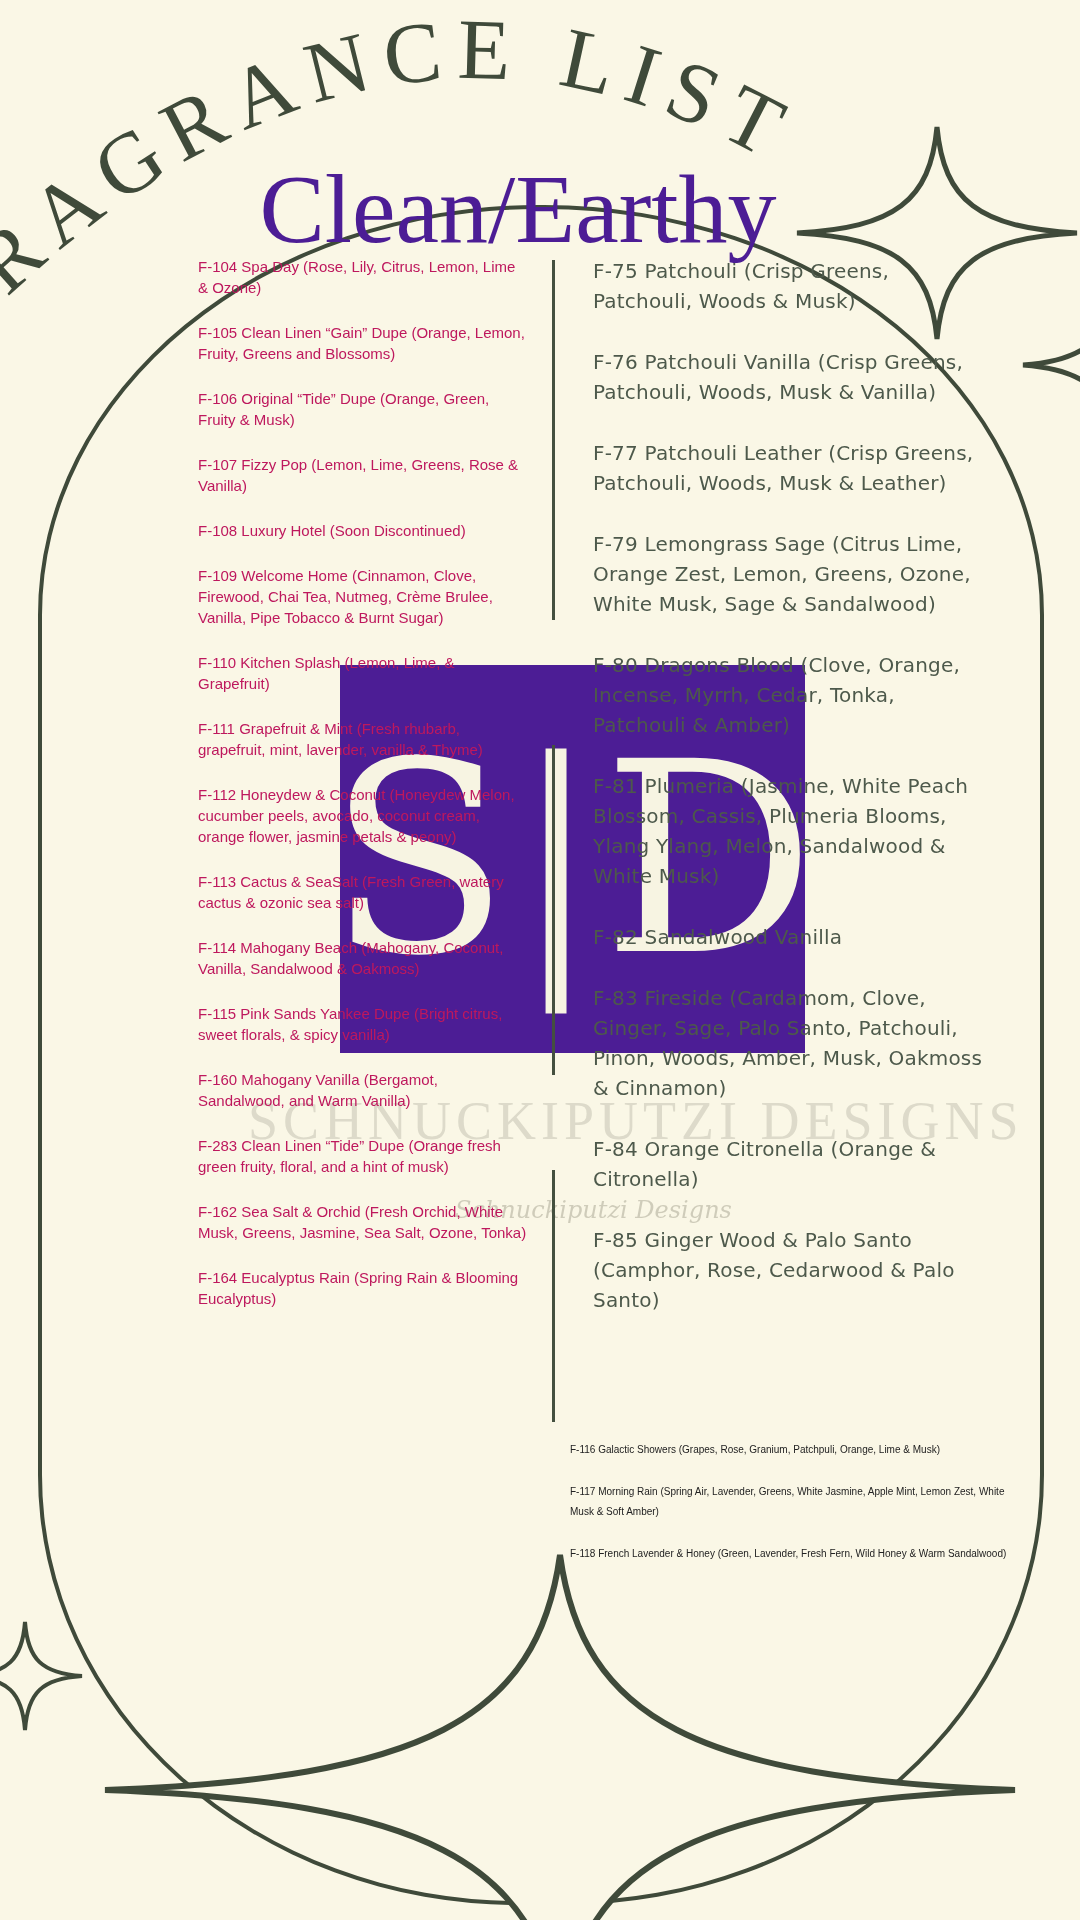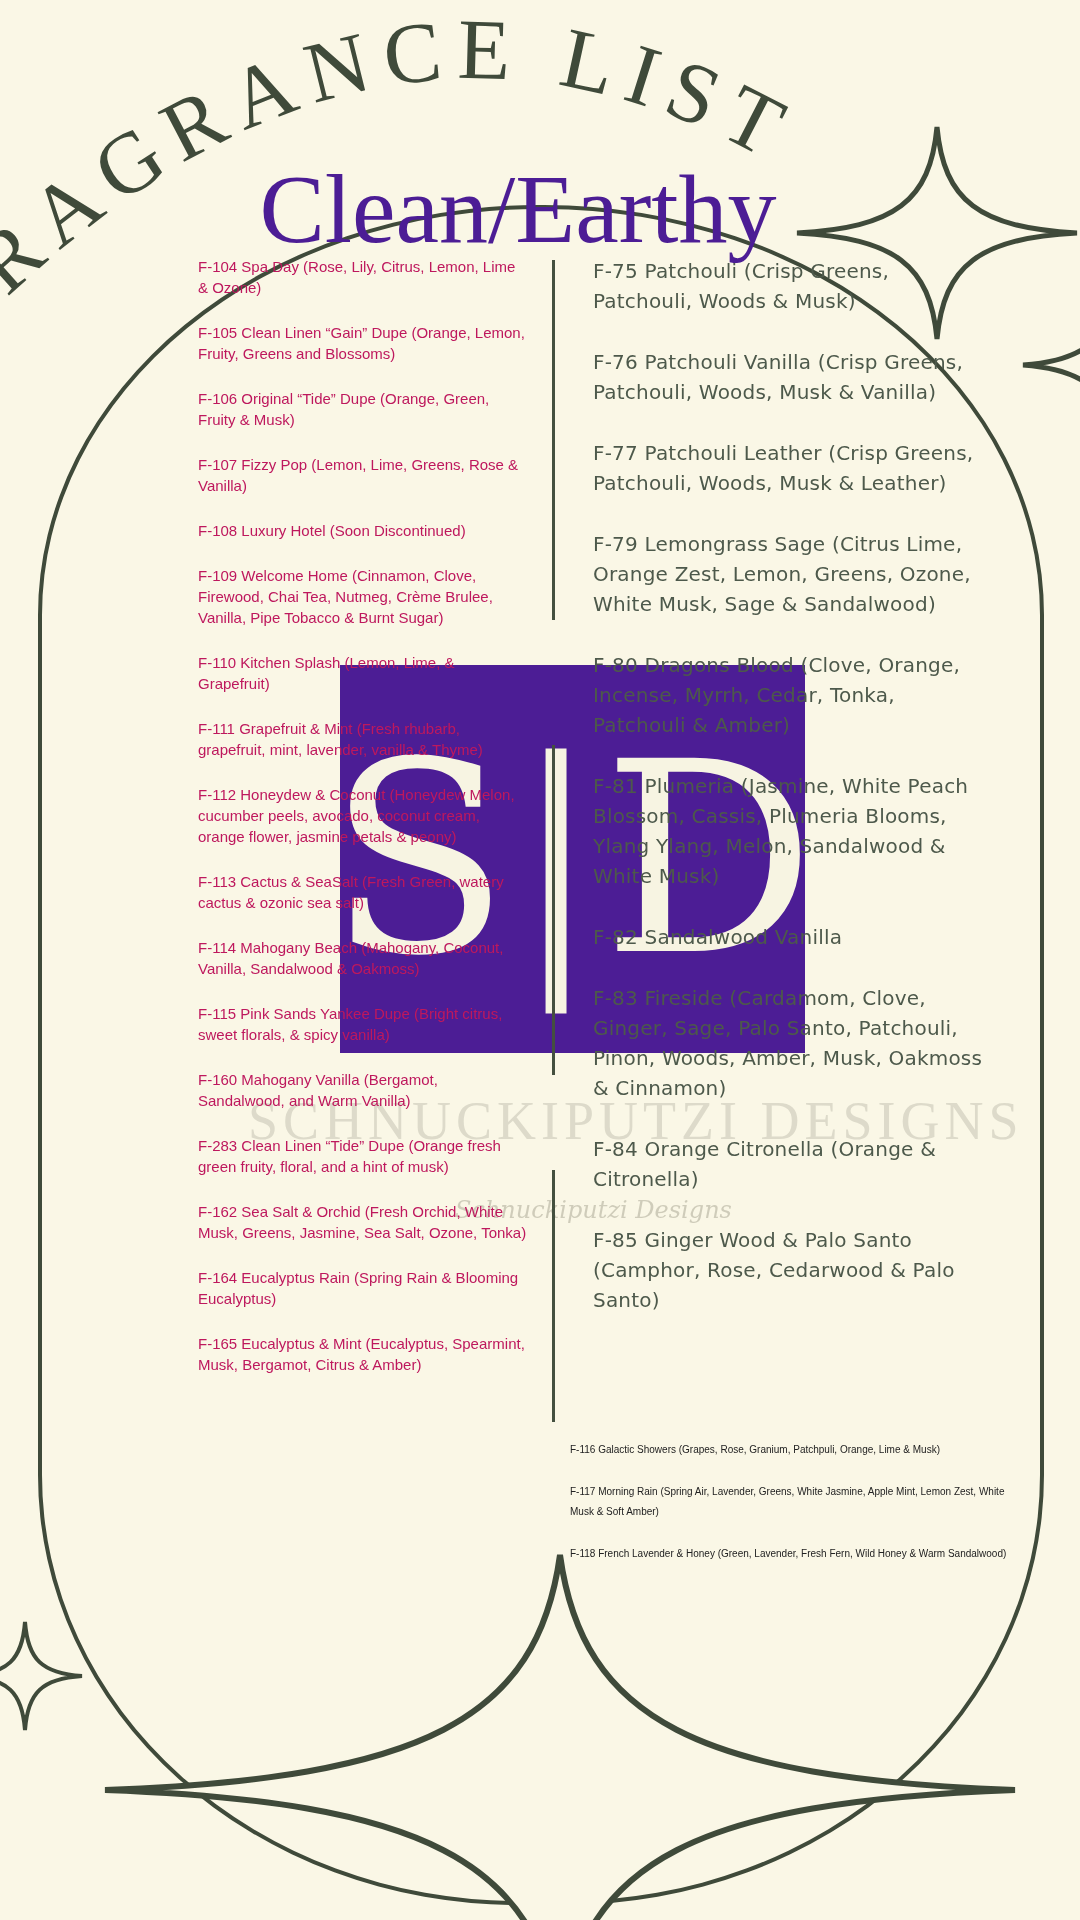--- a/index.html
+++ b/index.html
@@ -107,21 +107,20 @@
       <p>F-110 Kitchen Splash (Lemon, Lime, &amp; Grapefruit)</p>
       <p>F-111 Grapefruit &amp; Mint (Fresh rhubarb, grapefruit, mint, lavender, vanilla &amp; Thyme)</p>
       <p>F-112 Honeydew &amp; Coconut (Honeydew Melon, cucumber peels, avocado, coconut cream, orange flower, jasmine petals &amp; peony)</p>
       <p>F-113 Cactus &amp; SeaSalt (Fresh Green, watery cactus &amp; ozonic sea salt)</p>
       <p>F-114 Mahogany Beach (Mahogany, Coconut, Vanilla, Sandalwood &amp; Oakmoss)</p>
       <p>F-115 Pink Sands Yankee Dupe (Bright citrus, sweet florals, &amp; spicy vanilla)</p>
       <p>F-160 Mahogany Vanilla (Bergamot, Sandalwood, and Warm Vanilla)</p>
       <p>F-283 Clean Linen “Tide” Dupe (Orange fresh green fruity, floral, and a hint of musk)</p>
       <p>F-162 Sea Salt &amp; Orchid (Fresh Orchid, White Musk, Greens, Jasmine, Sea Salt, Ozone, Tonka)</p>
       <p>F-164 Eucalyptus Rain (Spring Rain &amp; Blooming Eucalyptus)</p>
-      <p>F-165 Eucalyptus &amp; Mint (Eucalyptus, Spearmint, Musk, Bergamot, Citrus &amp; Amber)</p>
     </div>
   <div class="col-right">
       <p>F-75 Patchouli (Crisp Greens, Patchouli, Woods &amp; Musk)</p>
       <p>F-76 Patchouli Vanilla (Crisp Greens, Patchouli, Woods, Musk &amp; Vanilla)</p>
       <p>F-77 Patchouli Leather (Crisp Greens, Patchouli, Woods, Musk &amp; Leather)</p>
       <p>F-79 Lemongrass Sage (Citrus Lime, Orange Zest, Lemon, Greens, Ozone, White Musk, Sage &amp; Sandalwood)</p>
       <p>F-80 Dragons Blood (Clove, Orange, Incense, Myrrh, Cedar, Tonka, Patchouli &amp; Amber)</p>
       <p>F-81 Plumeria (Jasmine, White Peach Blossom, Cassis, Plumeria Blooms, Ylang Ylang, Melon, Sandalwood &amp; White Musk)</p>
       <p>F-82 Sandalwood Vanilla</p>
       <p>F-83 Fireside (Cardamom, Clove, Ginger, Sage, Palo Santo, Patchouli, Pinon, Woods, Amber, Musk, Oakmoss &amp; Cinnamon)</p>

